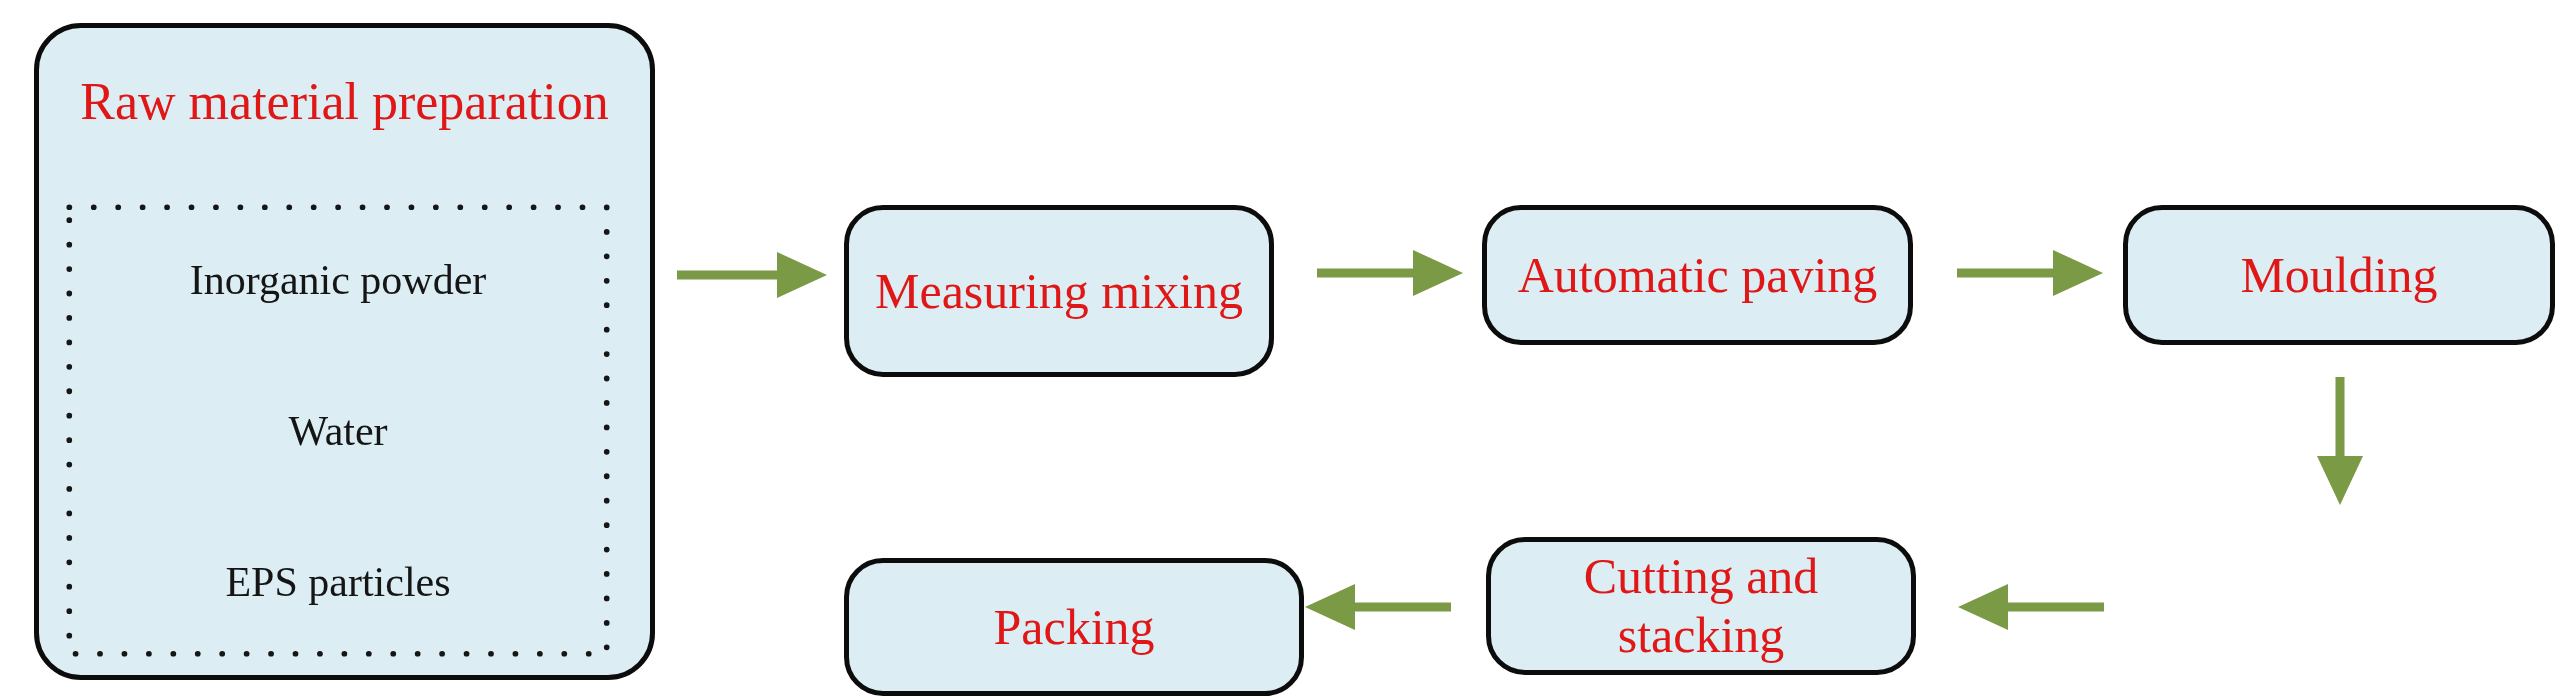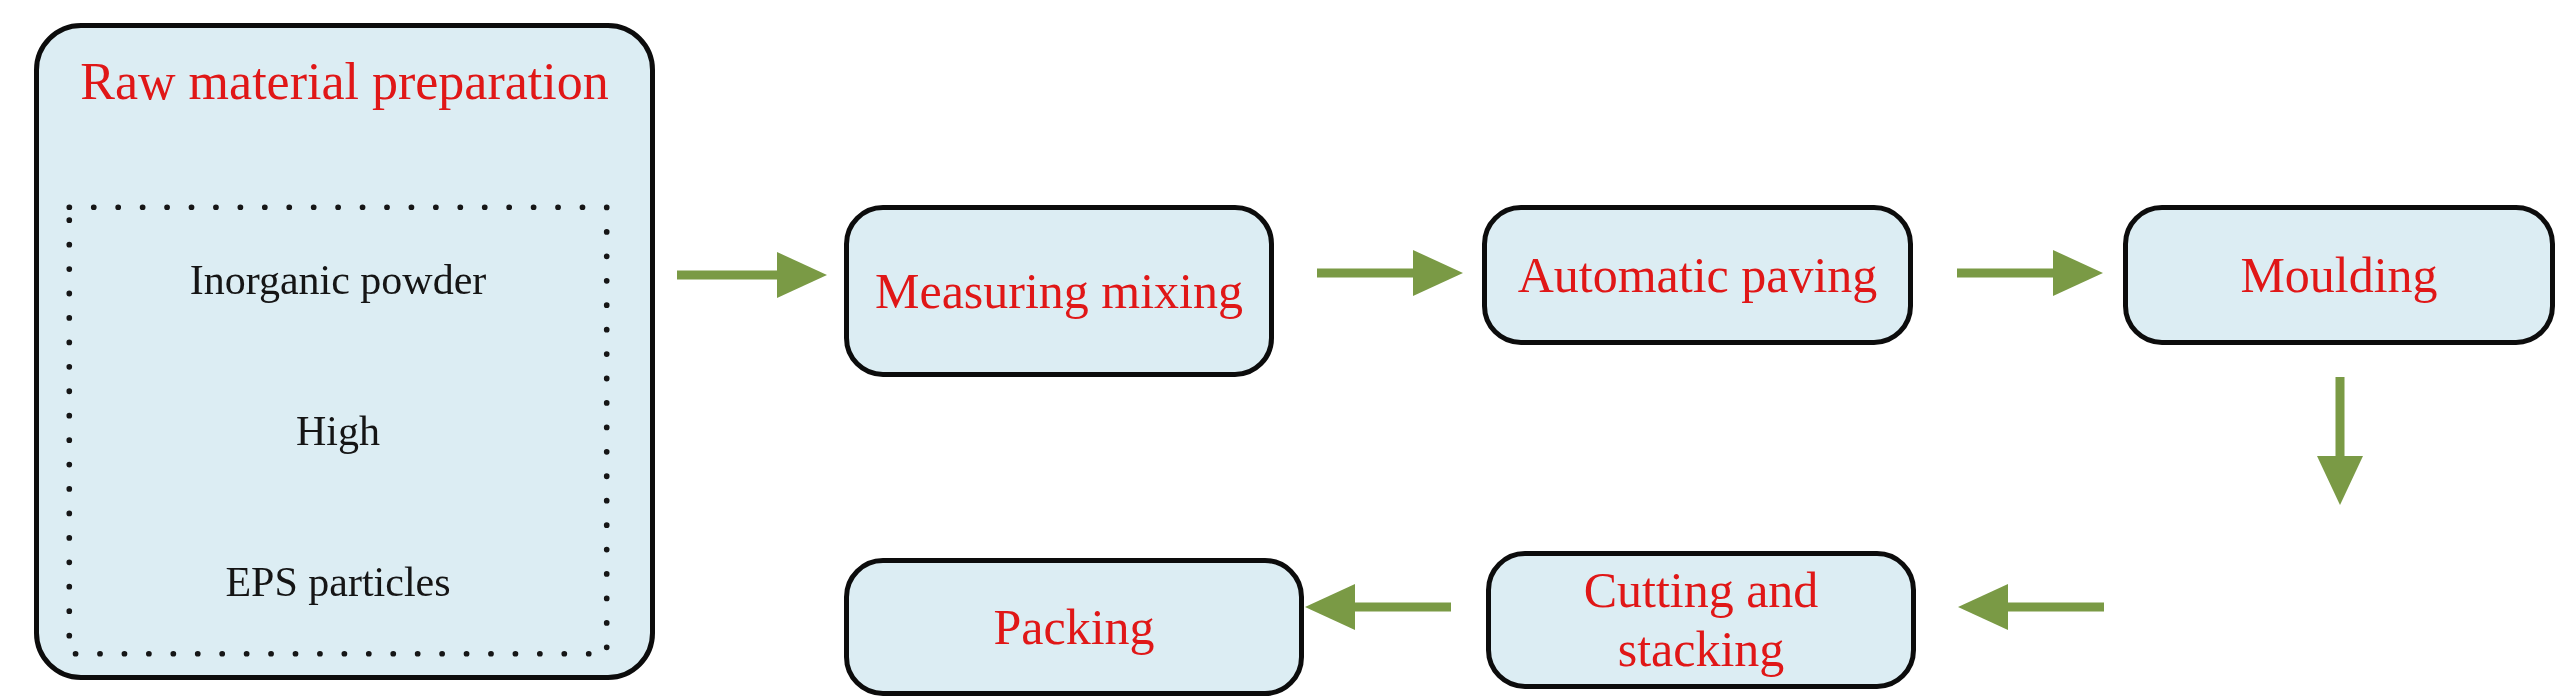--- a/index.html
+++ b/index.html
@@ -21,21 +21,21 @@
   
   #raw-box {
     position: absolute;
     left: 34px; top: 23px;
     width: 621px; height: 657px;
     background: var(--box-fill);
     border: 5.7px solid var(--box-border);
     border-radius: 47px;
   }
   #raw-title {
-    margin-top: 24px;
+    margin-top: 44px;
     text-align: center;
     font-size: 52px;
     color: var(--step-text);
     white-space: nowrap;
   }
   #dotted-box {
     position: absolute;
     left: 27px; top: 176px;
     width: 544px; height: 453px;
   }
@@ -62,21 +62,21 @@
     justify-content: center;
     text-align: center;
     color: var(--step-text);
     font-size: 50px;
     line-height: 1.18;
   }
   #box-measuring { left: 844px; top: 205px; width: 430px; height: 172px; }
   #box-automatic { left: 1482px; top: 205px; width: 431px; height: 140px; }
   #box-moulding  { left: 2123px; top: 205px; width: 432px; height: 140px; }
   #box-packing   { left: 844px; top: 558px; width: 460px; height: 138px; }
-  #box-cutting   { left: 1486px; top: 537px; width: 430px; height: 138px; margin-top: 14px; }
+  #box-cutting   { left: 1486px; top: 537px; width: 430px; height: 138px; }
   #box-hts       { left: 2126px; top: 537px; width: 430px; height: 138px; }
   #box-cutting .label { max-width: 300px; }
   #box-hts .label     { max-width: 385px; }
   
   .arrow { position: absolute; }
   .arrow .shaft { position: absolute; background: var(--arrow); }
   .arrow-right .shaft, .arrow-left .shaft {
     top: 50%; transform: translateY(-50%); height: 9px;
   }
   .arrow-right .shaft { left: 0; right: 44px; }
@@ -113,21 +113,21 @@
 <div id="stage">
 
   <div id="raw-box" class="node">
     <div id="raw-title">Raw material preparation</div>
     <div id="dotted-box">
       <svg width="544" height="453" viewBox="0 0 670 558">
         <rect x="4" y="4" width="662" height="550" fill="none" stroke="#161616" stroke-width="7" stroke-linecap="round" stroke-dasharray="0.1 30"></rect>
       </svg>
       <div id="ingredient-list">
         <span class="item">Inorganic powder</span>
-        <span class="item">High</span>
+        <span class="item">Water</span>
         <span class="item">EPS particles</span>
       </div>
     </div>
   </div>
 
   <div id="arrow-1" class="arrow arrow-right">
     <div class="shaft"></div>
     <div class="head"></div>
   </div>
 

